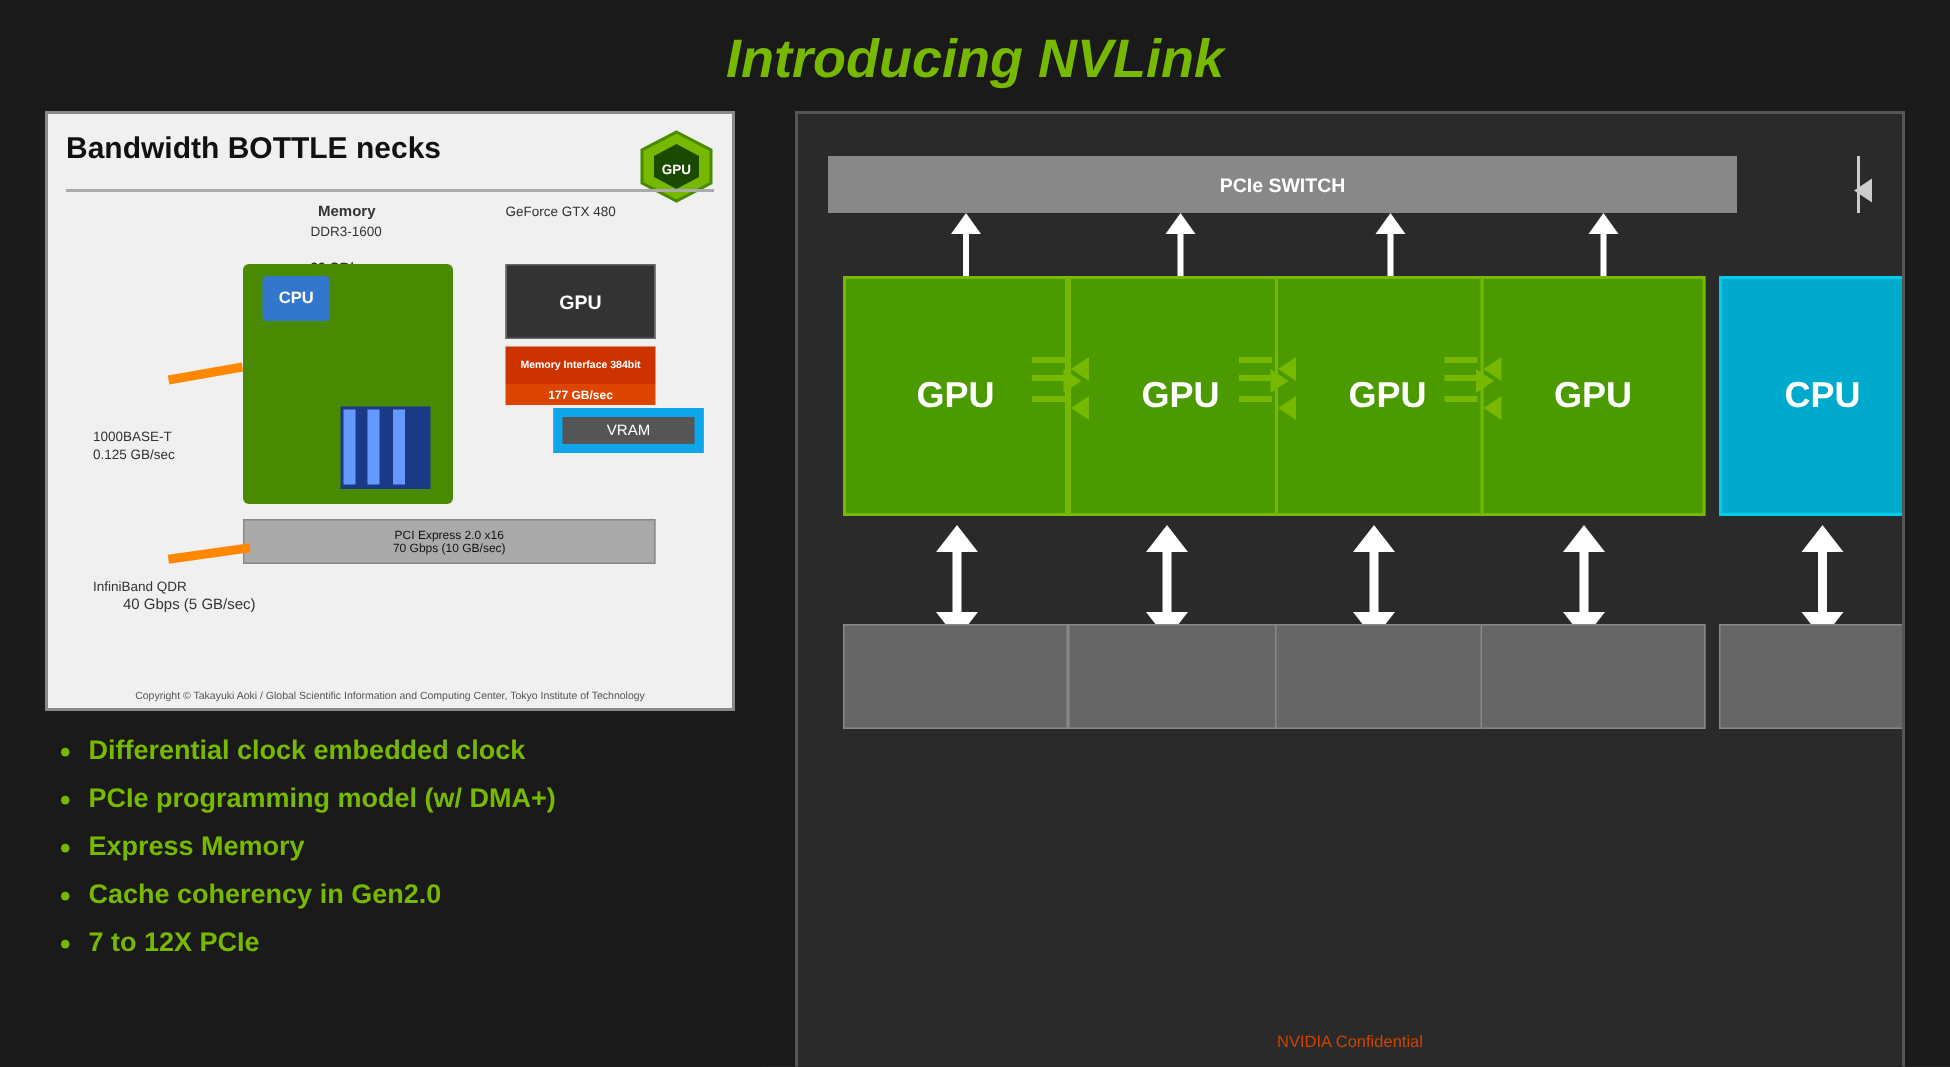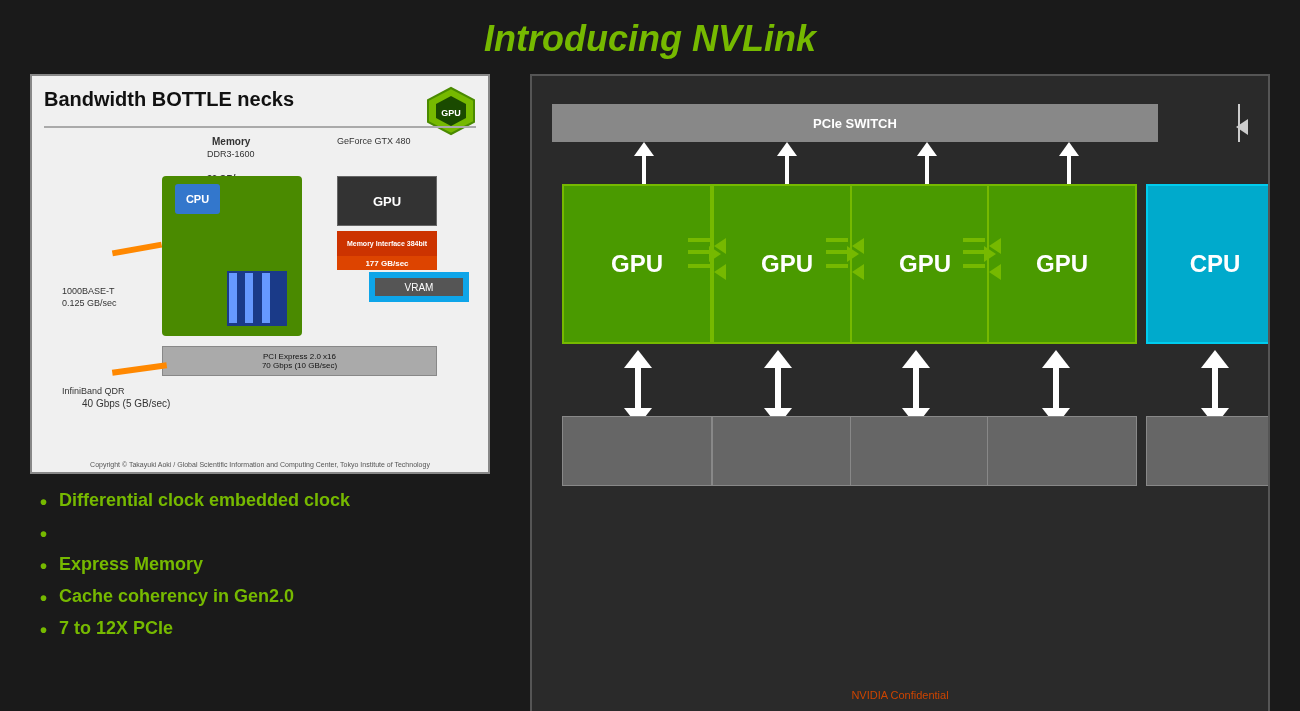--- a/index.html
+++ b/index.html
@@ -297,20 +297,21 @@
       </div>
     </div>
 
     <div id="bullets">
       <div class="bullet">
         <span class="bullet-dot">•</span>
         <span class="bullet-text">Differential clock embedded clock</span>
       </div>
       <div class="bullet">
         <span class="bullet-dot">•</span>
+        <span class="bullet-text">PCIe programming model (w/ DMA+)</span>
       </div>
       <div class="bullet">
         <span class="bullet-dot">•</span>
         <span class="bullet-text">Express Memory</span>
       </div>
       <div class="bullet">
         <span class="bullet-dot">•</span>
         <span class="bullet-text">Cache coherency in Gen2.0</span>
       </div>
       <div class="bullet">

